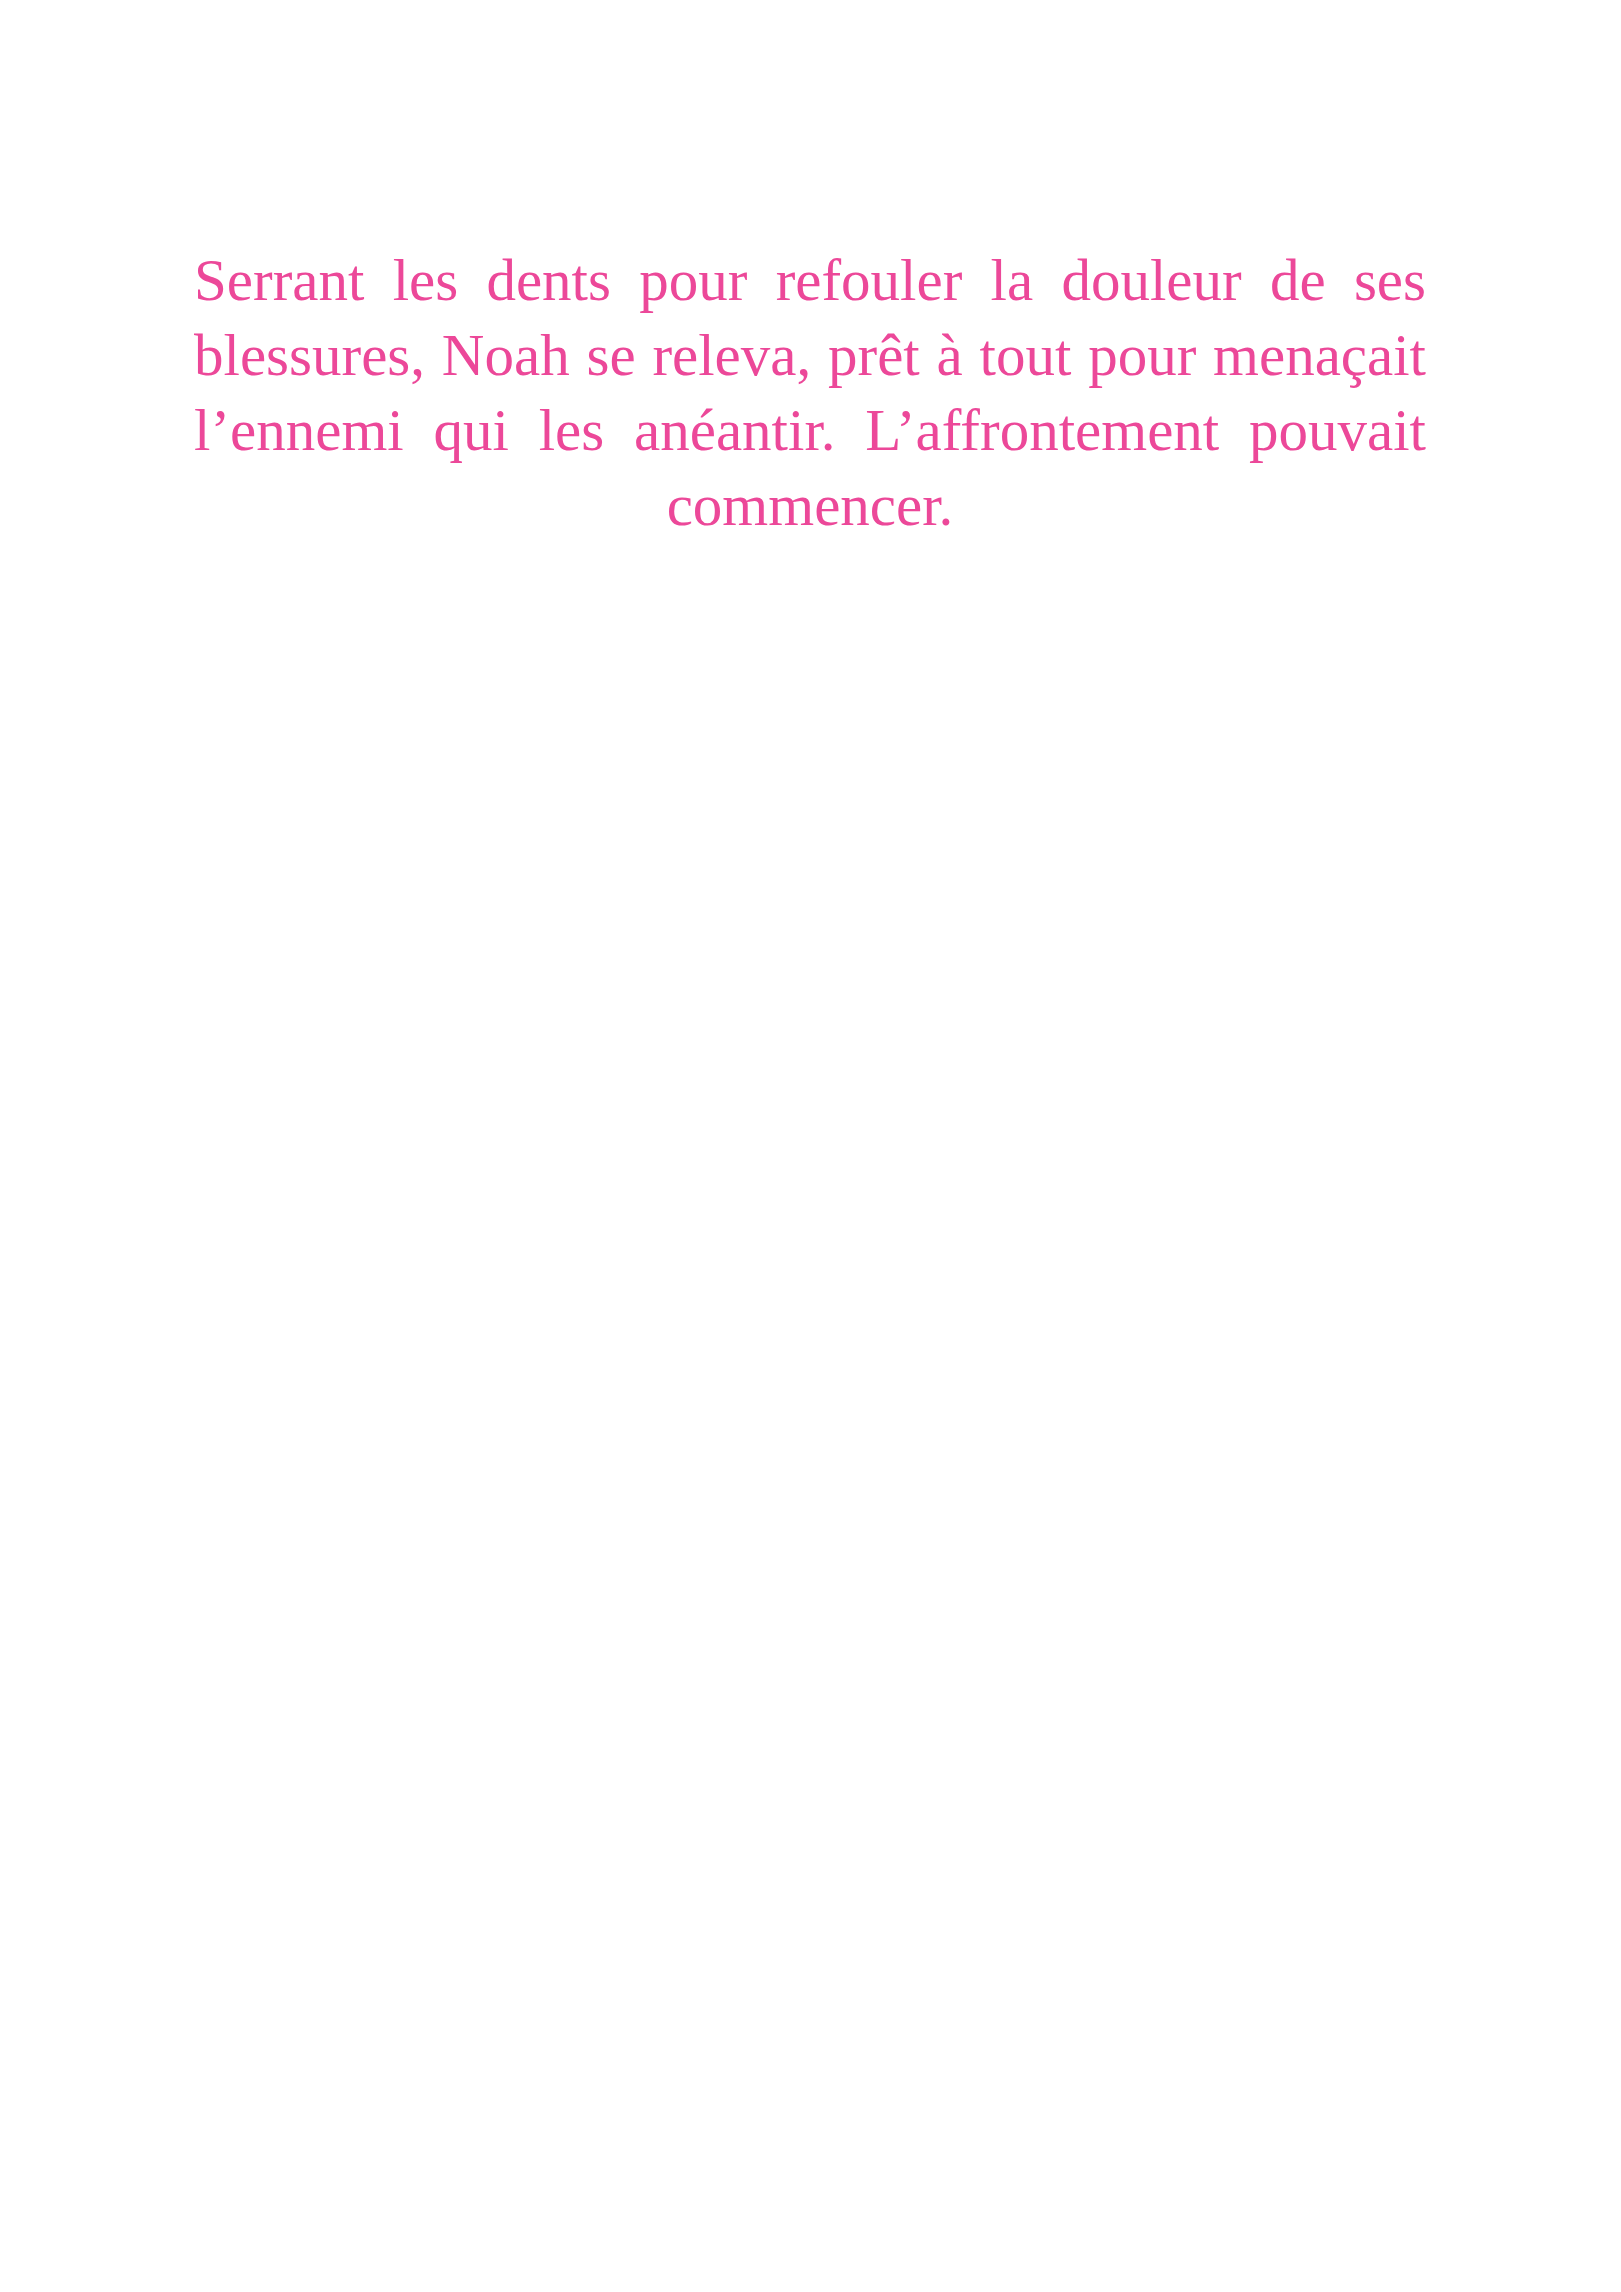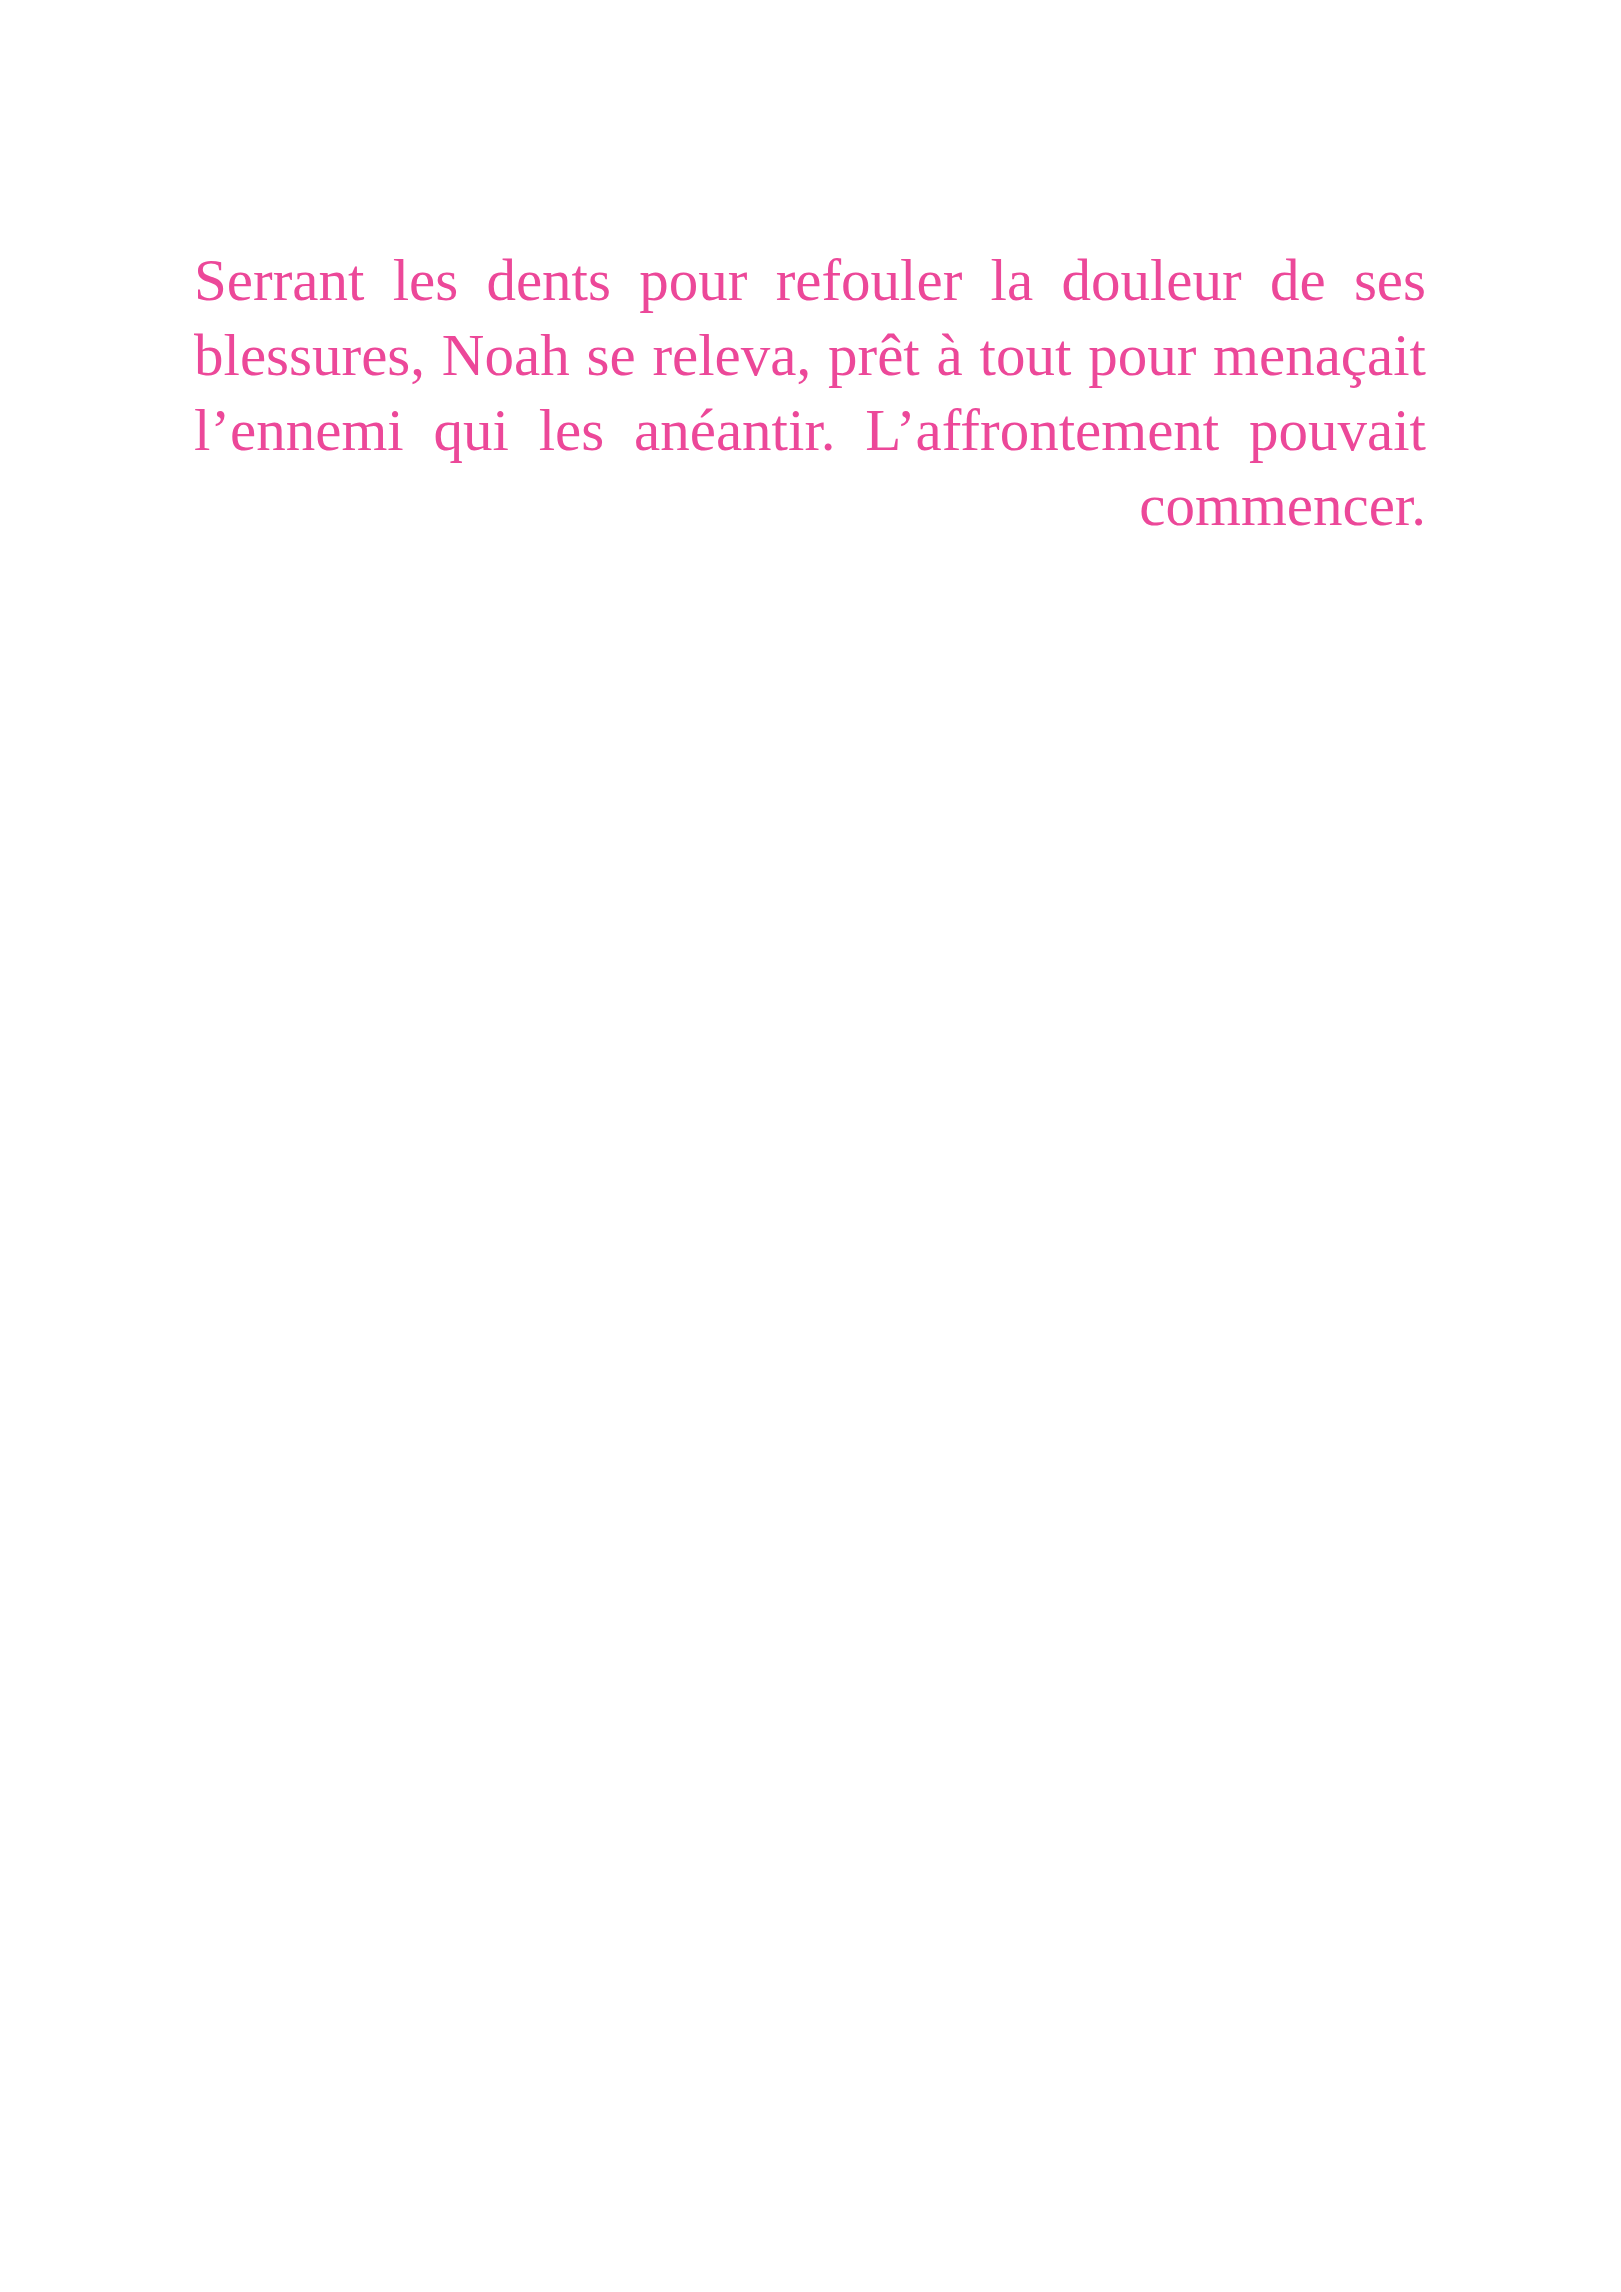--- a/index.html
+++ b/index.html
@@ -35,21 +35,21 @@
   }
   .text-line {
     white-space: nowrap;
   }
   .text-line.justified {
     white-space: normal;
     text-align: justify;
     text-align-last: justify;
   }
   .text-line.last {
-    text-align: right;
+    text-align: center;
   }
 </style>
 </head>
 <body>
 
 <div class="page">
   <div class="paragraph">
     <div class="text-line justified">Serrant les dents pour refouler la douleur de ses</div>
     <div class="text-line justified">blessures, Noah se releva, prêt à tout pour menaçait</div>
     <div class="text-line justified">l’ennemi qui les anéantir. L’affrontement pouvait</div>

